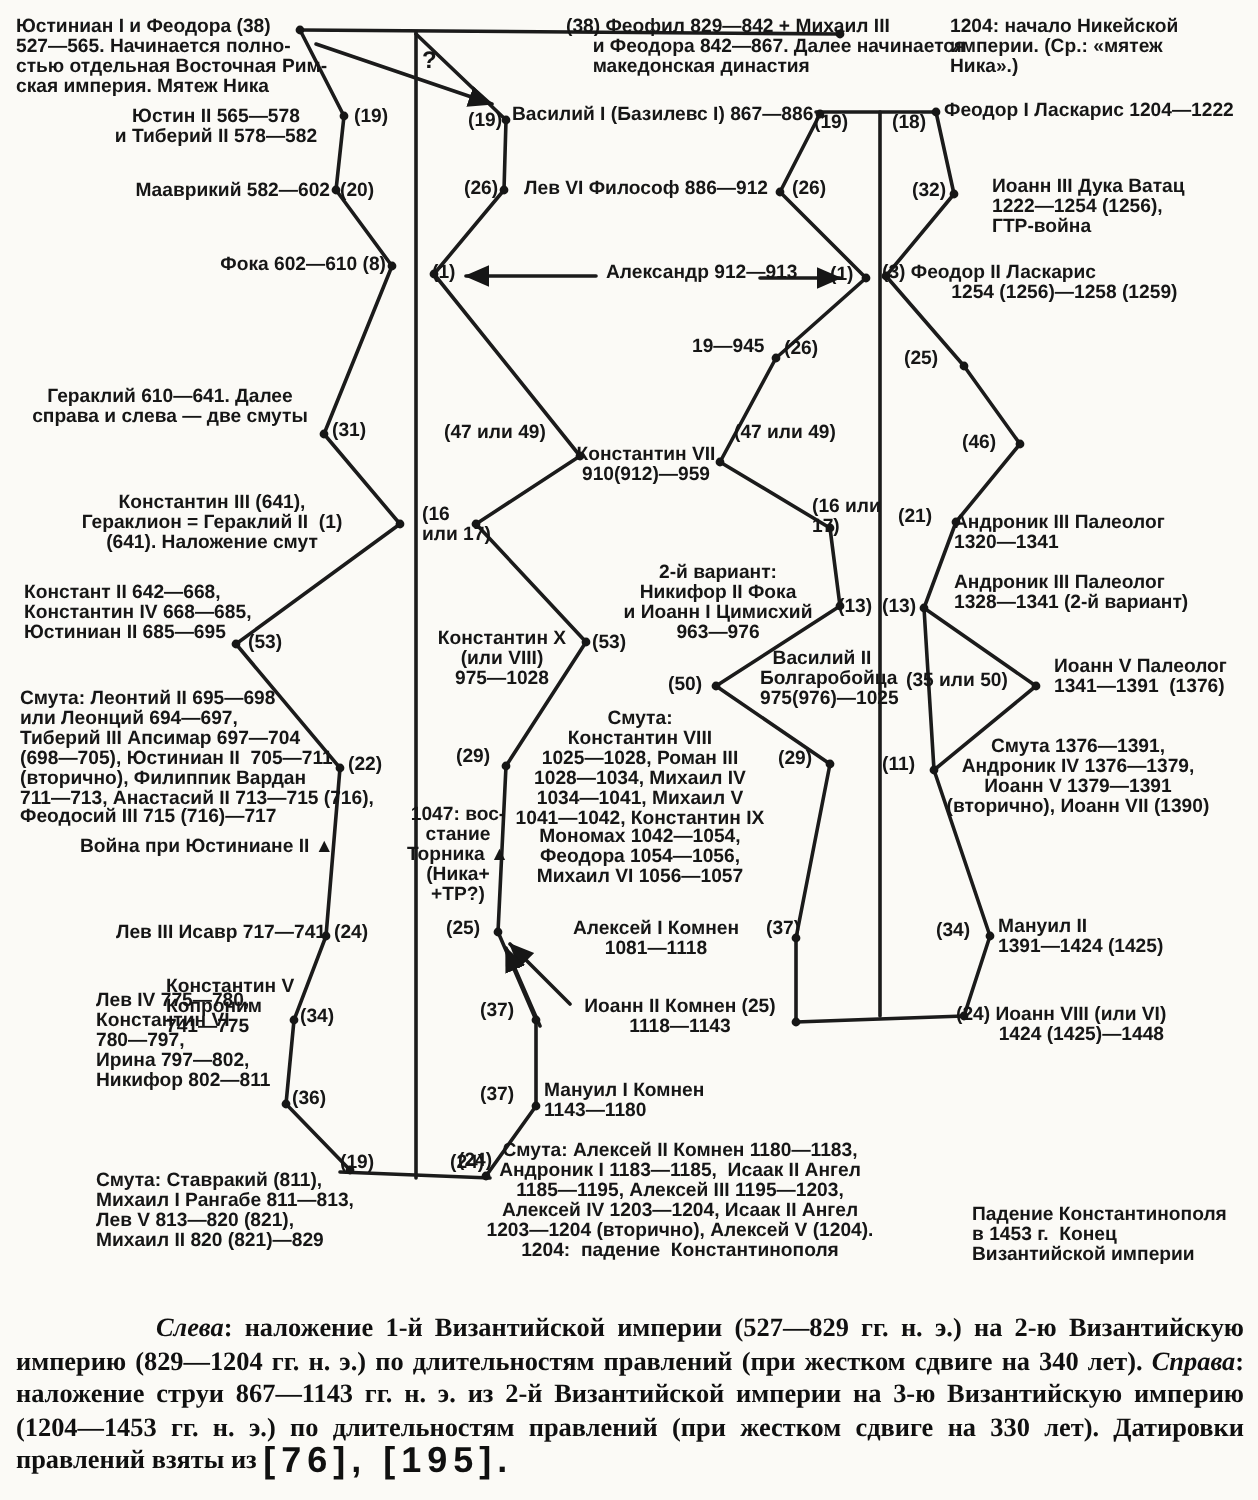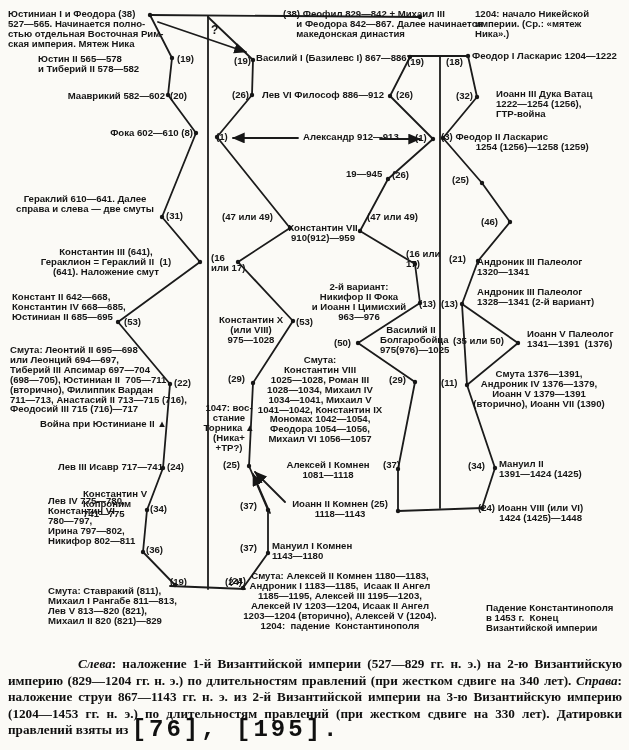--- a/index.html
+++ b/index.html
@@ -5,21 +5,21 @@
   html,body{margin:0;padding:0;background:#e8e6e0;}
   .page{position:relative;width:629px;height:750px;background:#fbfaf6;overflow:hidden;
         font-family:"Liberation Sans",sans-serif;color:#141414;}
   .lines{position:absolute;left:0;top:0;}
   .lbl{position:absolute;white-space:pre;font-weight:bold;font-size:9.6px;line-height:9.9px;
        color:#161616;letter-spacing:0;}
   .caption{position:absolute;left:8px;top:656px;width:614px;font-family:"Liberation Serif",serif;
            font-size:13.2px;line-height:16.6px;font-weight:bold;text-align:justify;text-indent:70px;
            color:#101010;}
   .caption .it{font-style:italic;}
-  .caption .refs{font-family:Liberation Mono, monospace;font-size:24px;letter-spacing:3px;
+  .caption .refs{font-family:Liberation Sans, sans-serif;font-size:18px;letter-spacing:3px;
                  line-height:16px;vertical-align:-2px;}
 </style>
 </head>
 <body>
 
 <div class="page">
 
   <svg class="lines" width="629" height="750" viewBox="0 0 629 750">
     <defs>
       <marker id="ah" markerWidth="8" markerHeight="8" refX="6.5" refY="3" orient="auto">
@@ -91,21 +91,21 @@
         <circle cx="467" cy="385" r="2.2"></circle>
       <circle cx="495" cy="468" r="2.2"></circle>
         <circle cx="482" cy="508" r="2.2"></circle>
     </g>
   </svg>
 
   <div class="lbl" style="left:8px;top:9px">Юстиниан I и Феодора (38)
 527—565. Начинается полно-
 стью отдельная Восточная Рим-
 ская империя. Мятеж Ника</div>
-  <div class="lbl" style="left:38px;top:54px;width:140px;text-align:left">Юстин II 565—578
+  <div class="lbl" style="left:38px;top:54px;width:140px;text-align:center">Юстин II 565—578
 и Тиберий II 578—582</div>
   <div class="lbl" style="left:177px;top:54px">(19)</div>
   <div class="lbl" style="left:40px;top:91px;width:125px;text-align:right">Мааврикий 582—602</div>
   <div class="lbl" style="left:170px;top:91px">(20)</div>
   <div class="lbl" style="left:60px;top:128px;width:133px;text-align:right">Фока 602—610 (8)</div>
   <div class="lbl" style="left:10px;top:194px;width:150px;text-align:center">Гераклий 610—641. Далее
 справа и слева — две смуты</div>
   <div class="lbl" style="left:166px;top:211px">(31)</div>
   <div class="lbl" style="left:18px;top:247px;width:176px;text-align:center">Константин III (641),
 Гераклион = Гераклий II  (1)

